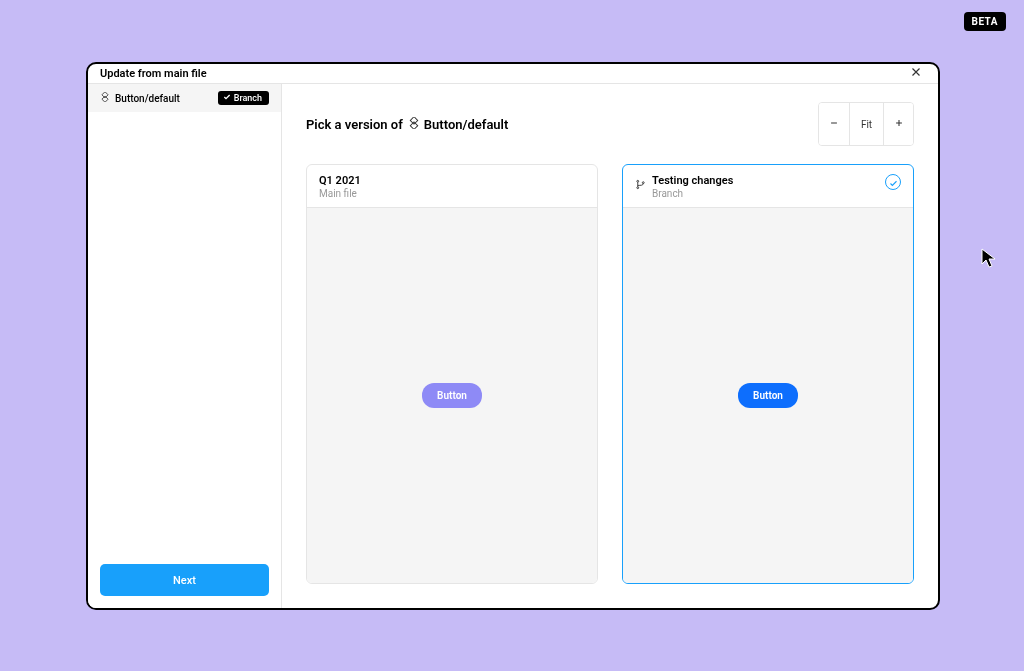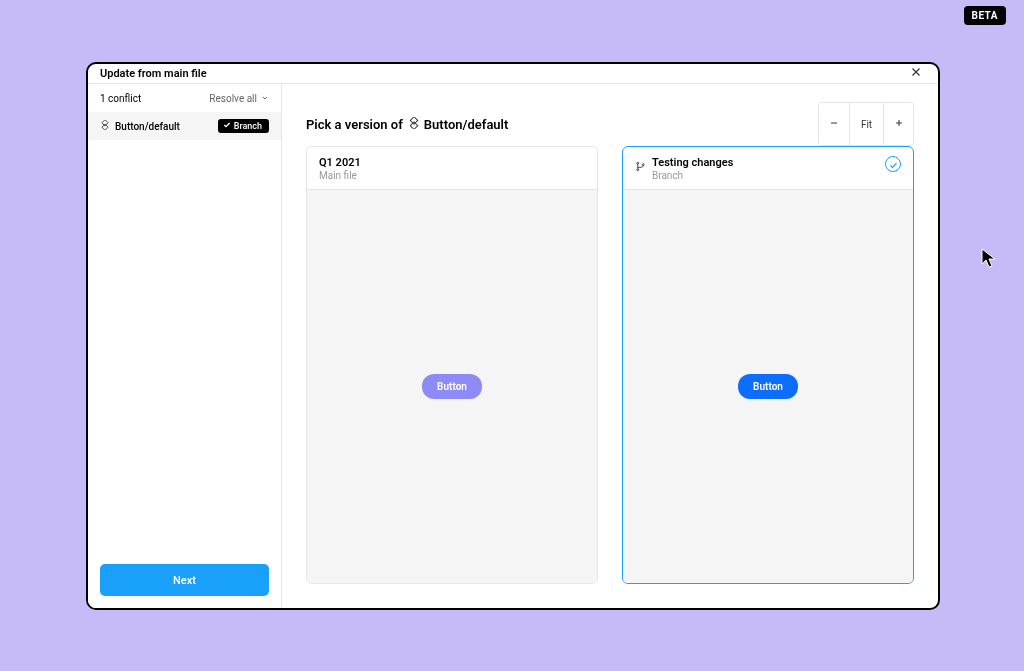--- a/index.html
+++ b/index.html
@@ -10,21 +10,21 @@
     }
     body {
       width: 1024px;
       height: 671px;
       background: #c6bbf6;
       position: relative;
       overflow: hidden;
     }
     .beta-badge {
       position: absolute;
-      top: 6px;
+      top: 12px;
       right: 18px;
       background: #000;
       color: #fff;
       font-size: 10px;
       font-weight: 700;
       letter-spacing: 0.5px;
       padding: 4px 8px;
       border-radius: 4px;
     }
     .modal {
@@ -141,20 +141,21 @@
       flex: 1;
       display: flex;
       flex-direction: column;
       padding: 18px 24px 24px 24px;
       min-width: 0;
     }
     .main-header {
       display: flex;
       align-items: center;
       justify-content: space-between;
+      margin-bottom: 18px;
     }
     .pick-title {
       font-size: 13px;
       font-weight: 600;
       color: #000;
       display: flex;
       align-items: center;
       gap: 5px;
     }
     .pick-title .component-name {
@@ -265,31 +266,20 @@
         <svg viewBox="0 0 24 24" fill="none" stroke="currentColor" stroke-width="2">
             <path d="M18 6L6 18M6 6l12 12"></path>
           </svg>
       </span>
     </div>
   </div>
 
   <div class="modal-body">
 
     <div class="sidebar">
-      <div class="sidebar-header">
-        <span class="conflict-count">1 conflict</span>
-        <div class="resolve-all">
-          <span>Resolve all</span>
-          <span>
-            <svg viewBox="0 0 24 24" fill="none" stroke="currentColor" stroke-width="3">
-                <path d="M6 9l6 6 6-6"></path>
-              </svg>
-          </span>
-        </div>
-      </div>
 
       <div class="conflict-item">
         <div class="conflict-name">
           <span>
             <svg viewBox="0 0 16 16" fill="none" stroke="#333" stroke-width="1.3">
               <rect x="4.5" y="1" width="7" height="7" transform="rotate(45 8 4.5)"></rect>
               <rect x="4.5" y="8" width="7" height="7" transform="rotate(45 8 11.5)"></rect>
             </svg>
           </span>
           <span>Button/default</span>

